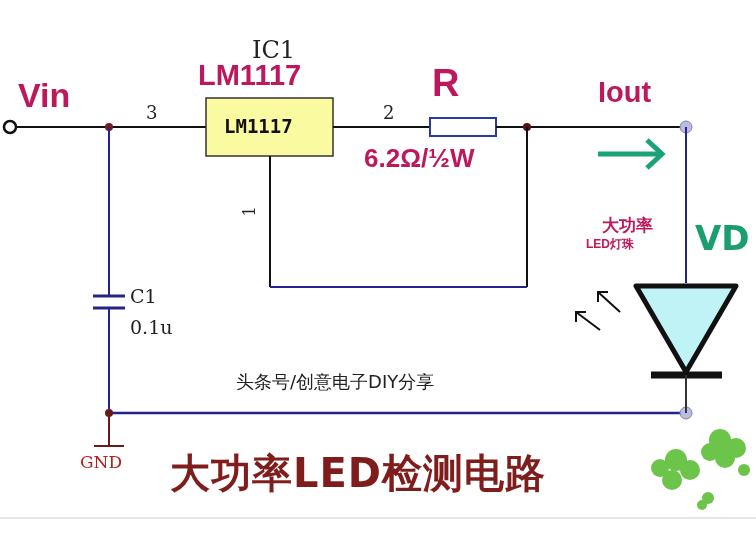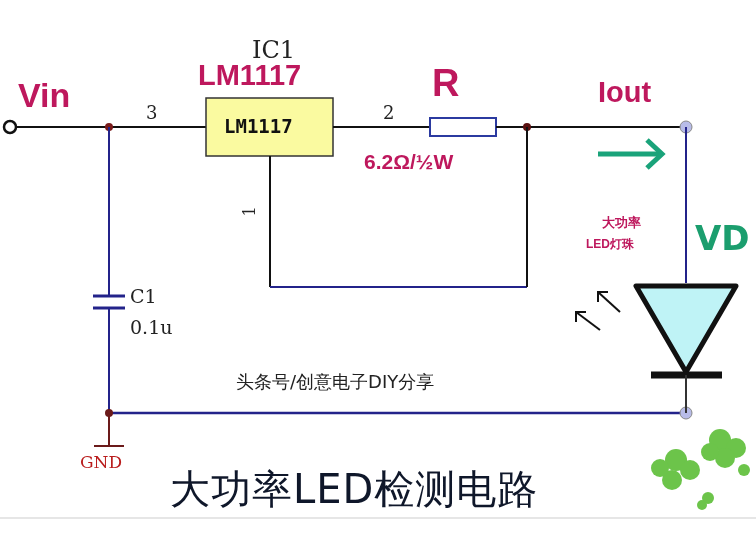--- a/index.html
+++ b/index.html
@@ -75,23 +75,23 @@
 </svg>
 
 <span class="lbl red" style="left:18px;top:76px;font-size:34px;">Vin</span>
 <span class="lbl serif" style="left:220px;top:36px;font-size:24px;margin-left:32px;">IC1</span>
 <span class="lbl red" style="left:198px;top:59px;font-size:29px;">LM1117</span>
 <span class="lbl" style="left:224px;top:115px;font-size:19px;font-weight:bold;font-family:'DejaVu Sans Mono',monospace;color:#111;">LM1117</span>
 <span class="lbl serif" style="left:146px;top:102px;font-size:18px;">3</span>
 <span class="lbl serif" style="left:383px;top:102px;font-size:18px;">2</span>
 <span class="lbl serif" style="left:244px;top:202px;font-size:16px;transform:rotate(-90deg);">1</span>
 <span class="lbl red" style="left:432px;top:62px;font-size:38px;">R</span>
-<span class="lbl red" style="left:364px;top:150px;font-size:21px;">6.2Ω/½W</span>
+<span class="lbl red" style="left:364px;top:143px;font-size:26px;">6.2Ω/½W</span>
 <span class="lbl red" style="left:598px;top:76px;font-size:29px;">Iout</span>
-<span class="lbl red" style="left:602px;top:214px;font-size:13px;">大功率</span>
+<span class="lbl red" style="left:602px;top:214px;font-size:17px;">大功率</span>
 <span class="lbl red" style="left:586px;top:236px;font-size:12px;">LED灯珠</span>
 <span class="lbl" style="left:695px;top:218px;font-size:34px;font-weight:bold;font-family:'DejaVu Sans',sans-serif;color:#1b9e6e;">VD</span>
 <span class="lbl serif" style="left:130px;top:285px;font-size:19px;">C1</span>
 <span class="lbl serif" style="left:130px;top:316px;font-size:19px;">0.1u</span>
 <span class="lbl serif" style="left:80px;top:452px;font-size:17px;color:#b91c1c;">GND</span>
 <span class="lbl" style="left:236px;top:370px;font-size:18px;color:#222;font-family:'DejaVu Sans',sans-serif;text-align:right;">头条号/创意电子DIY分享</span>
-<span class="lbl" style="left:170px;top:446px;font-size:40px;font-weight:normal;color:#0f172a;font-family:'DejaVu Sans',sans-serif;letter-spacing:1px;margin-top:16px;">大功率LED检测电路</span>
+<span class="lbl" style="left:170px;top:446px;font-size:40px;font-weight:bold;color:#7f1d1d;font-family:'DejaVu Sans',sans-serif;letter-spacing:1px;">大功率LED检测电路</span>
 <div class="footer-line"></div>
 
 </body></html>

